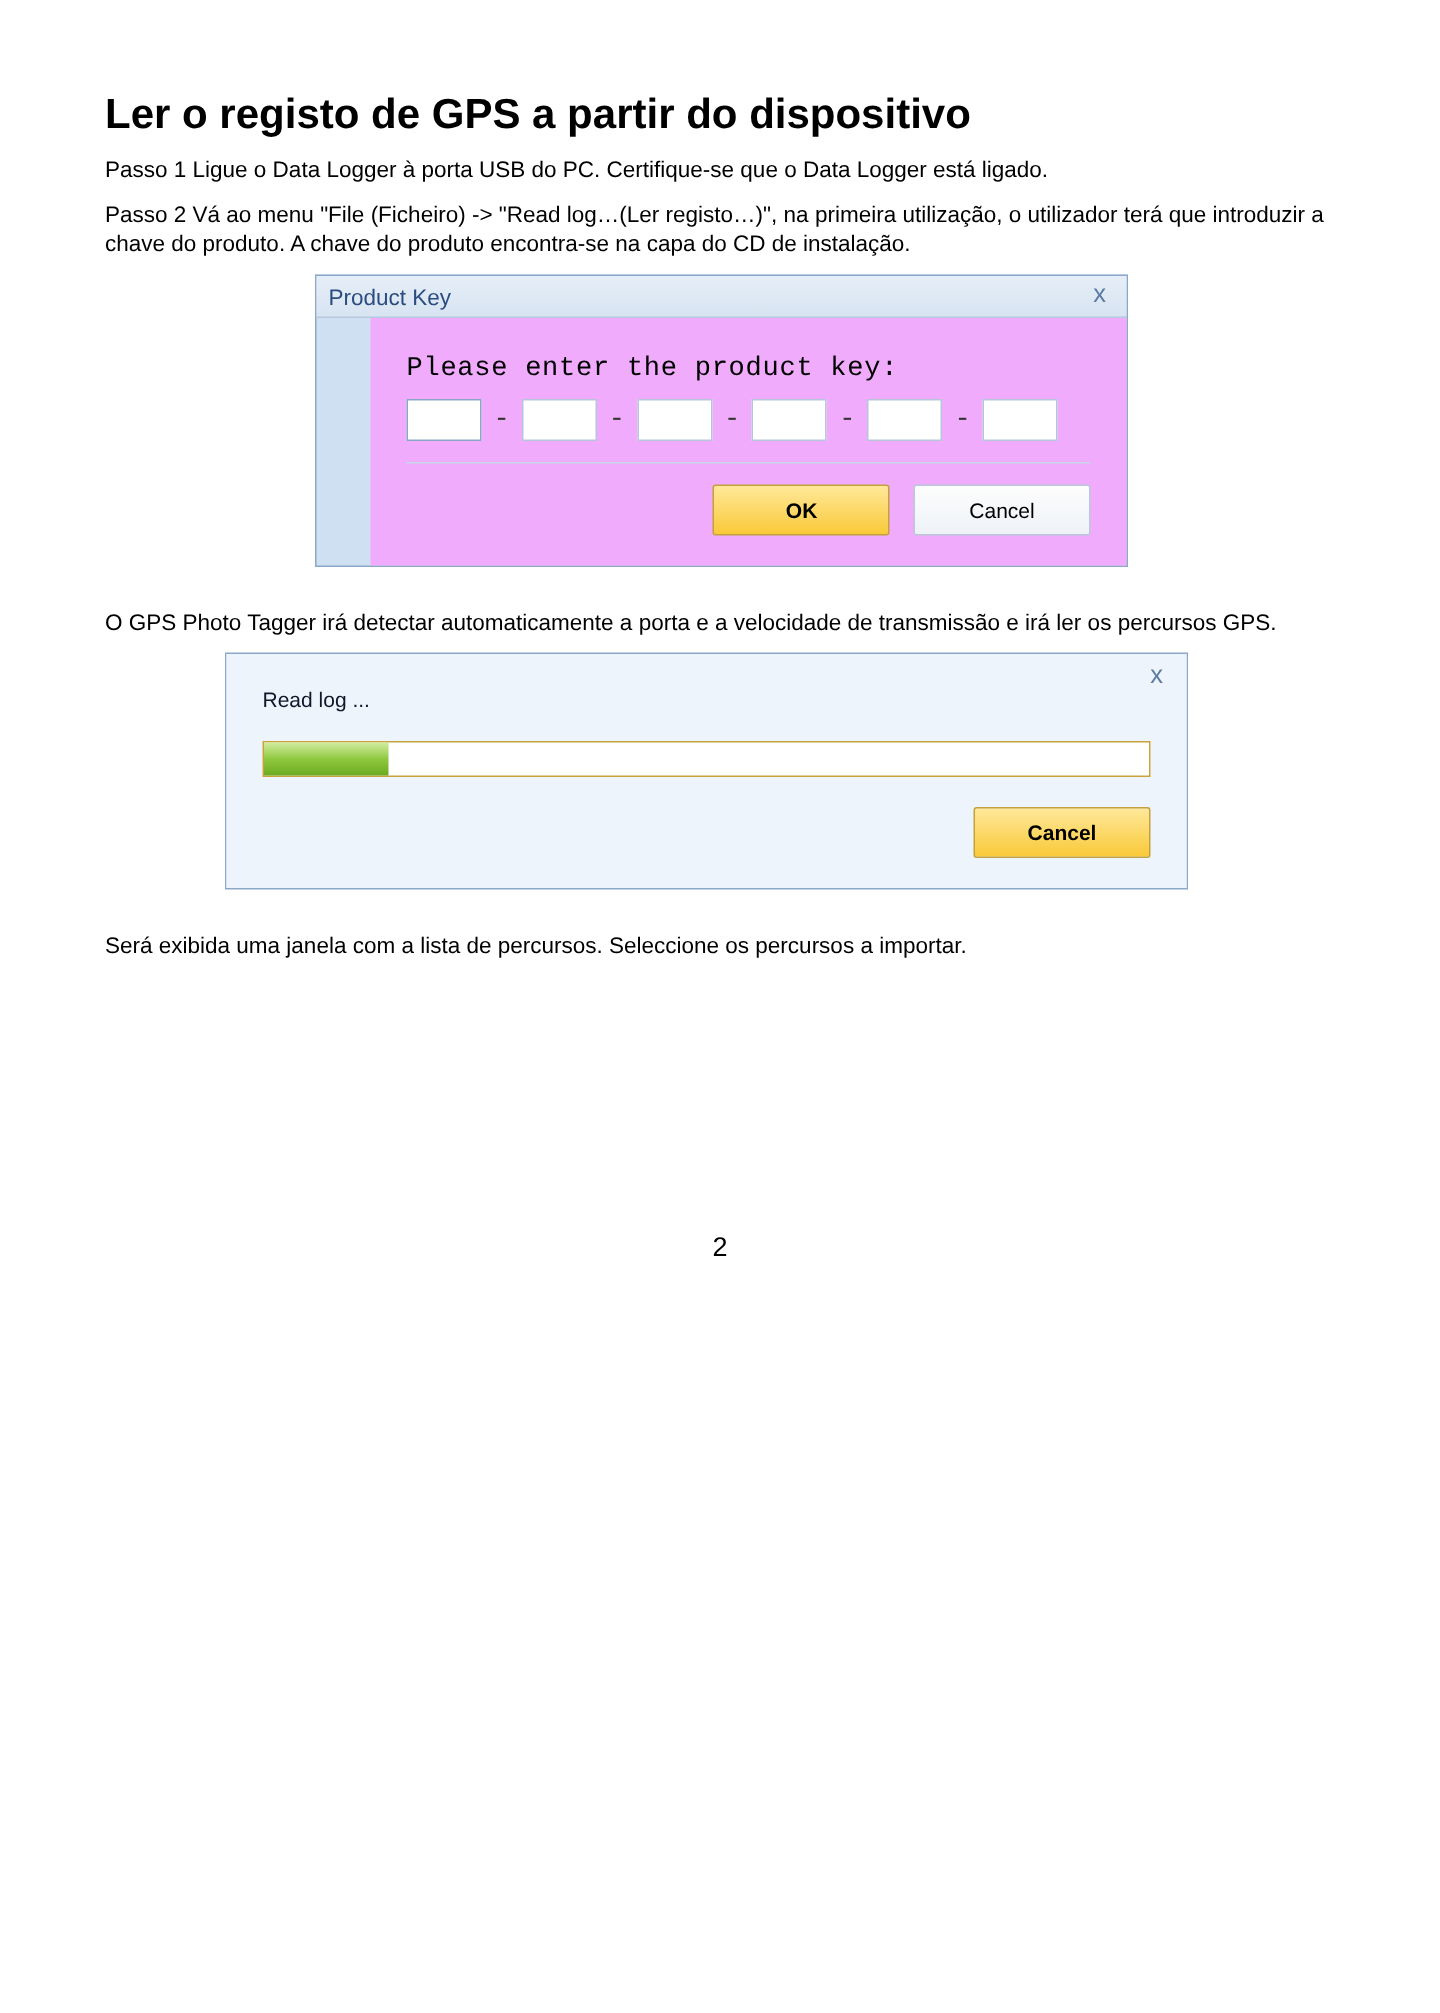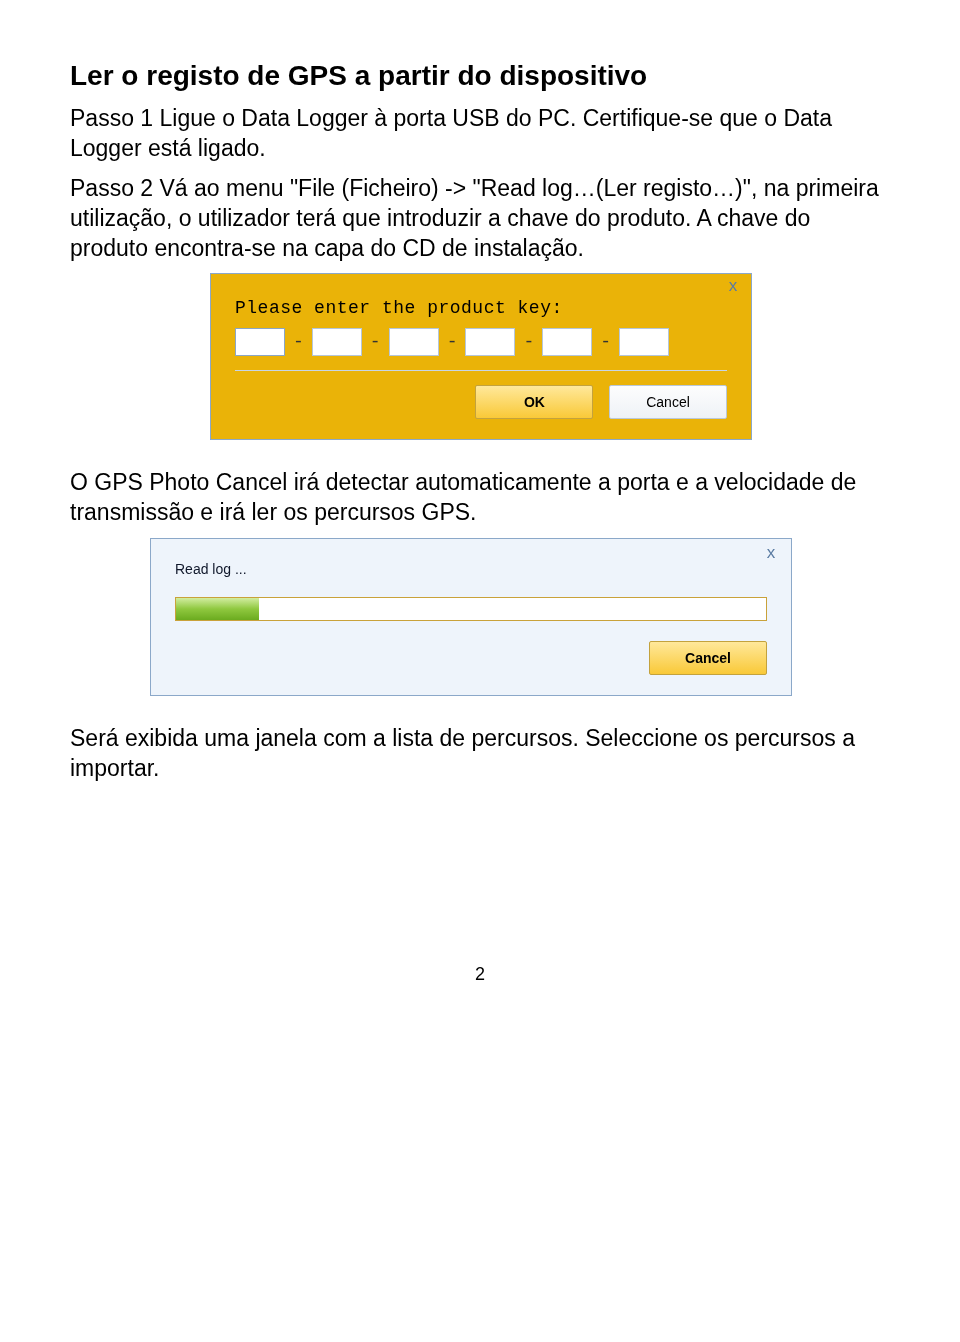--- a/index.html
+++ b/index.html
@@ -10,21 +10,21 @@
     width: 960px;
     box-sizing: border-box;
     color: #000;
   }
   h2 {
     font-size: 28px;
     font-weight: bold;
     margin: 0 0 12px 0;
   }
   p {
-    font-size: 23px;
+    font-size: 15px;
     line-height: 1.3;
     margin: 0 0 10px 0;
   }
   .dialog {
     border: 1px solid #8ba8c9;
     background: #cfe0f2;
     margin: 10px auto 28px 140px;
     width: 540px;
     position: relative;
     font-family: "Courier New", monospace;
@@ -44,22 +44,23 @@
     width: 20px;
     height: 18px;
     font-size: 17px;
     line-height: 16px;
     text-align: center;
     color: #5b7ca3;
     font-family: Arial, sans-serif;
     cursor: pointer;
   }
   .dialog-body {
-    background: #eab308;
+    background: #f0abfc;
     padding: 24px 24px 20px 24px;
+    margin-left: 36px;
   }
   .prompt {
     font-size: 18px;
     margin-bottom: 10px;
     letter-spacing: 0.5px;
   }
   .keyrow {
     display: flex;
     align-items: center;
     gap: 6px;
@@ -157,20 +158,21 @@
 </style>
 </head>
 <body>
 
 <h2>Ler o registo de GPS a partir do dispositivo</h2>
 
 <p>Passo 1 Ligue o Data Logger à porta USB do PC. Certifique-se que o Data Logger está ligado.</p>
 <p>Passo 2 Vá ao menu "File (Ficheiro) -&gt; "Read log…(Ler registo…)", na primeira utilização, o utilizador terá que introduzir a chave do produto. A chave do produto encontra-se na capa do CD de instalação.</p>
 
 <div class="dialog">
+  <div class="dialog-title">Product Key</div>
   <div class="dialog-close">x</div>
   <div class="dialog-body">
     <div class="prompt">Please enter the product key:</div>
     <div class="keyrow">
       <div class="keybox first"></div>
       <span class="dash">-</span>
       <div class="keybox"></div>
       <span class="dash">-</span>
       <div class="keybox"></div>
       <span class="dash">-</span>
@@ -181,21 +183,21 @@
       <div class="keybox"></div>
     </div>
     <hr class="hr">
     <div class="btnrow">
       <span class="btn btn-primary">OK</span>
       <span class="btn btn-secondary">Cancel</span>
     </div>
   </div>
 </div>
 
-<p>O GPS Photo Cancel irá detectar automaticamente a porta e a velocidade de transmissão e irá ler os percursos GPS.</p>
+<p>O GPS Photo Tagger irá detectar automaticamente a porta e a velocidade de transmissão e irá ler os percursos GPS.</p>
 
 <div class="dialog2">
   <div class="dialog-close">x</div>
   <div class="dialog2-body">
     <div class="status2">Read log ...</div>
     <div class="progressbar">
       <div class="progressfill"></div>
     </div>
     <div class="btnrow">
       <span class="btn btn-primary">Cancel</span>

